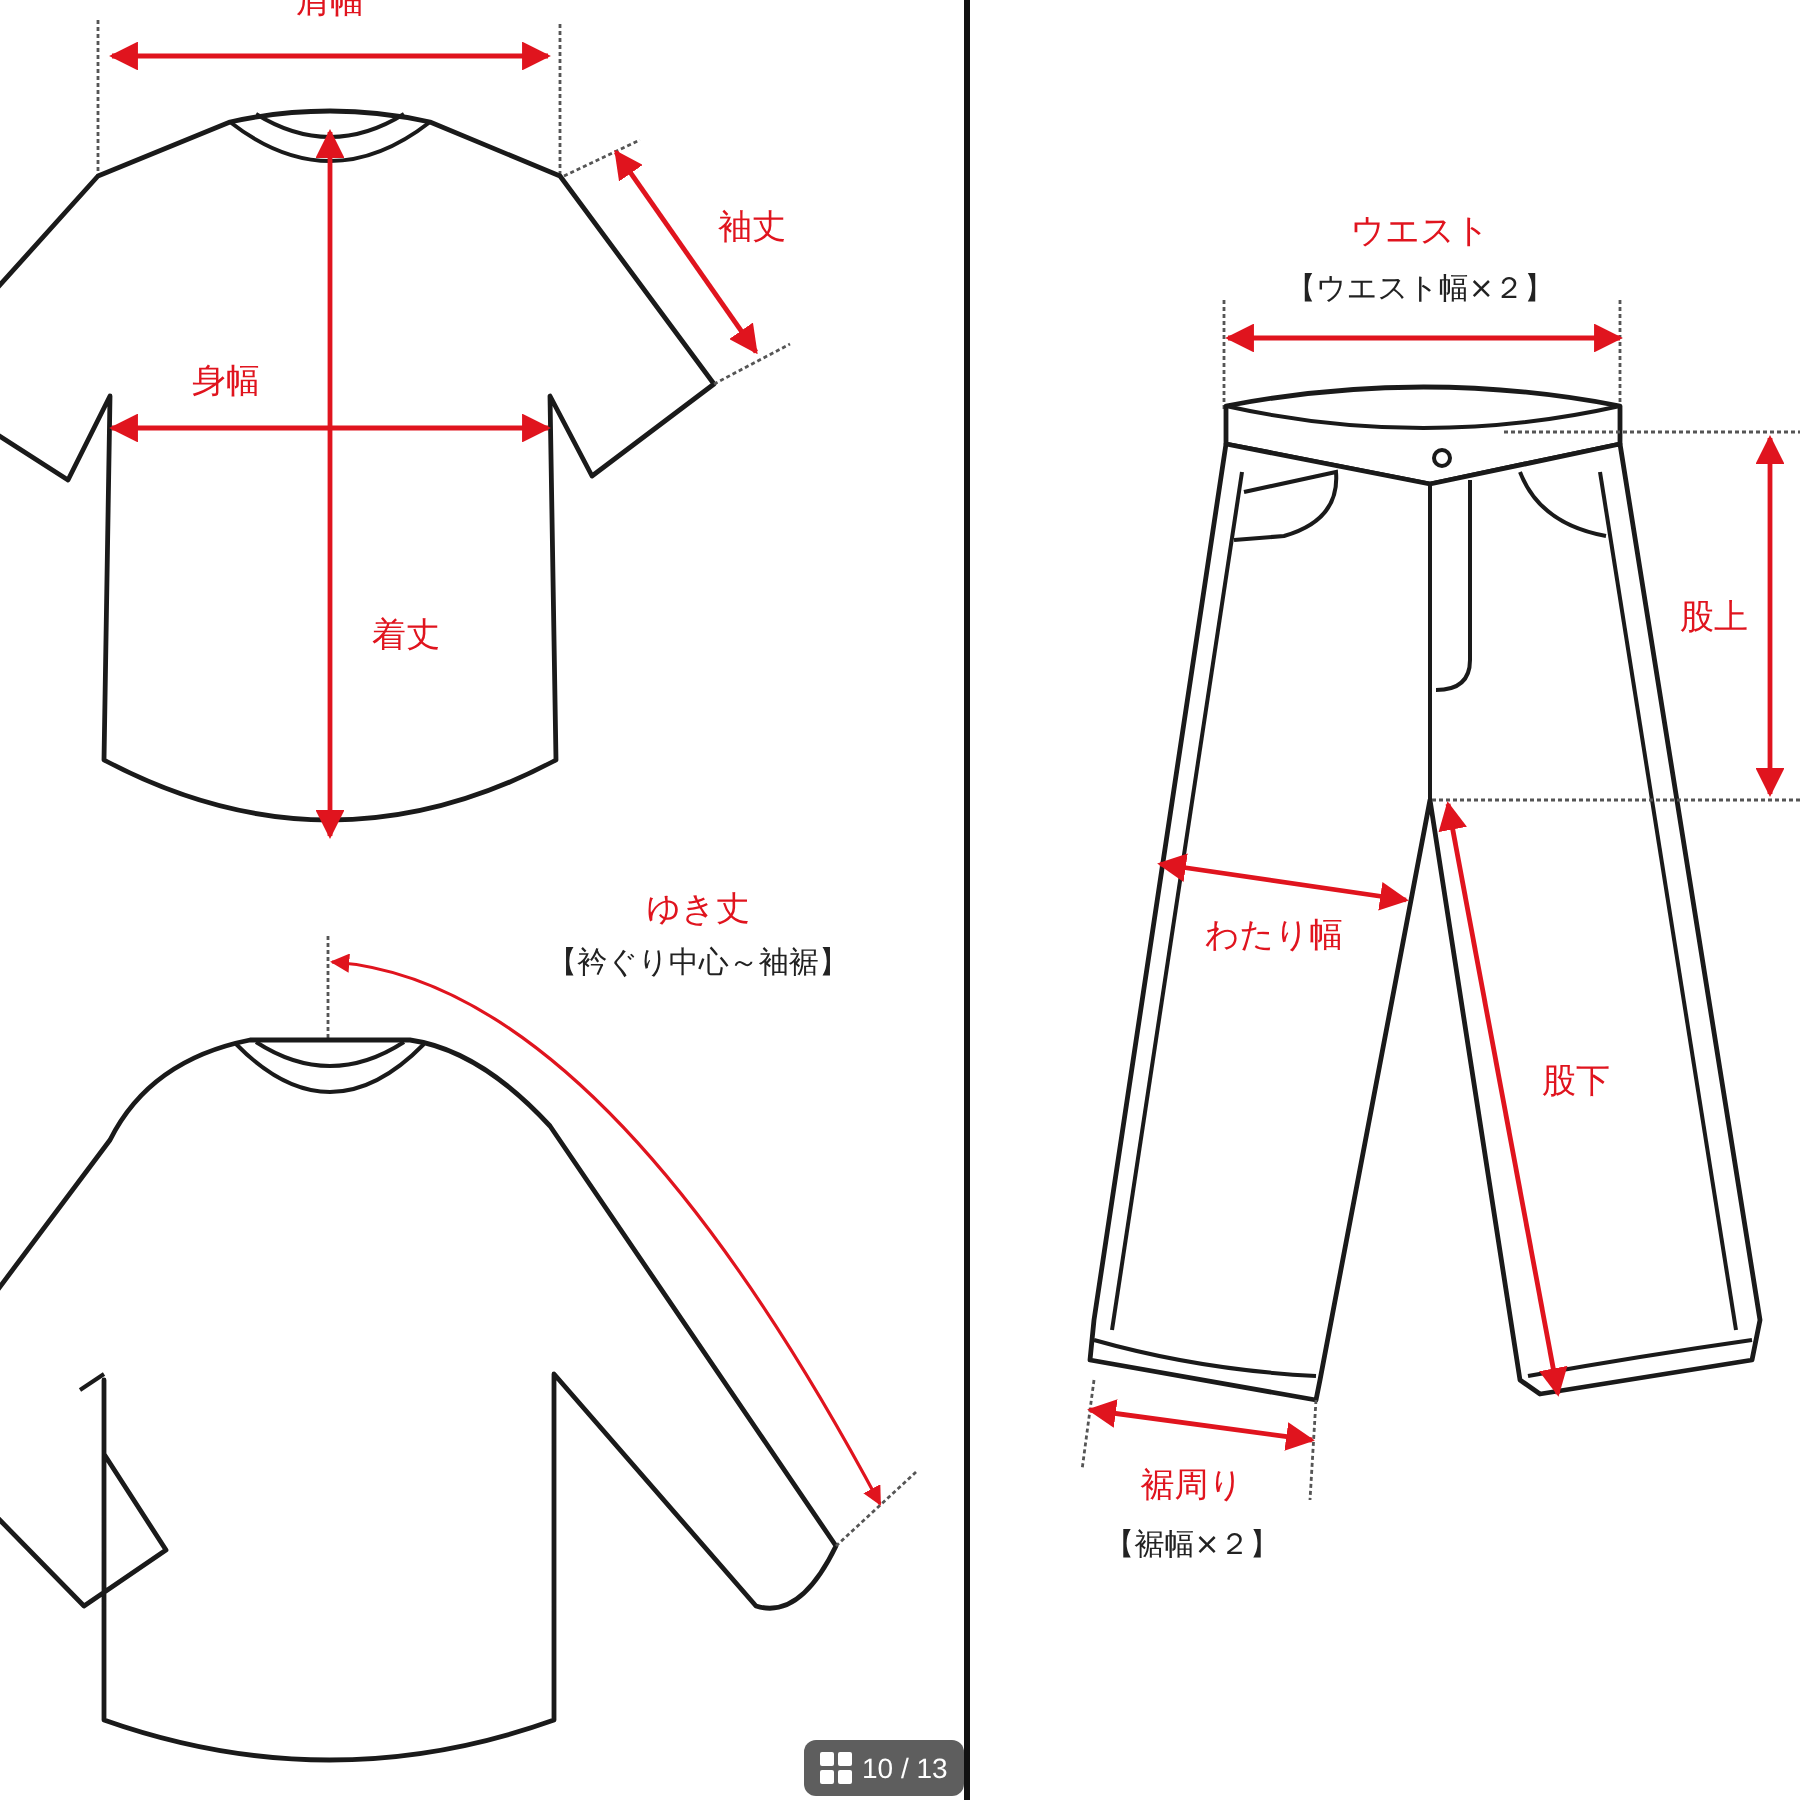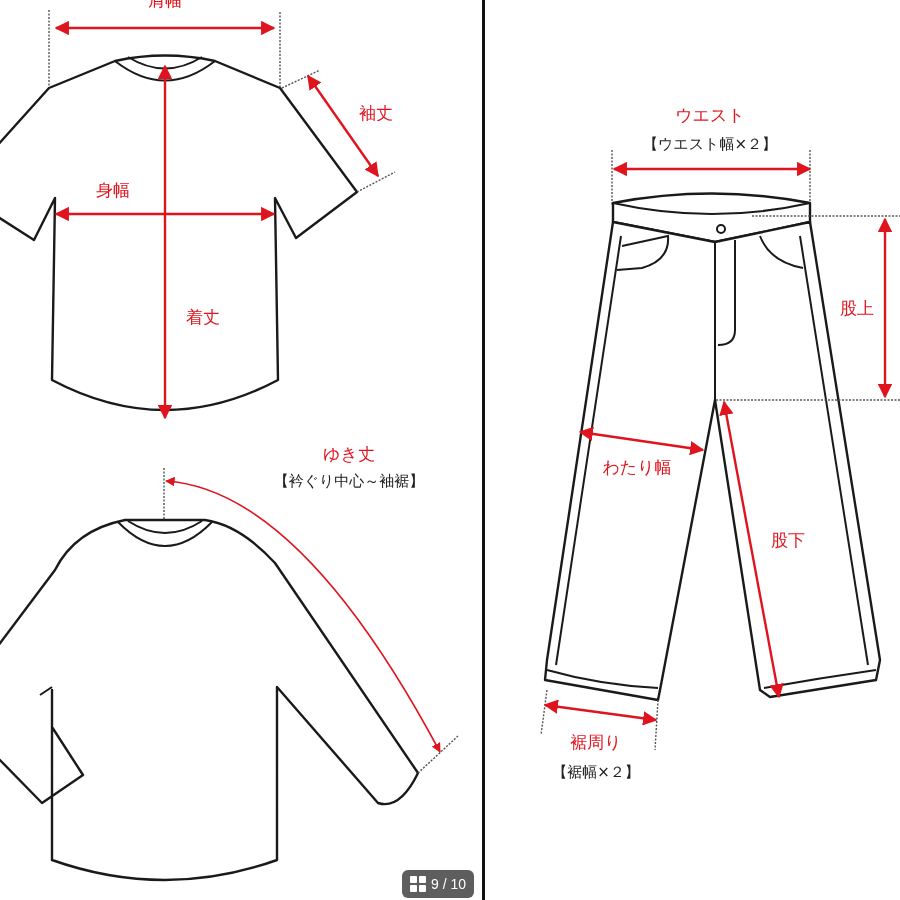--- a/index.html
+++ b/index.html
@@ -121,14 +121,14 @@
   <text class="lbl-blk" x="596" y="777" text-anchor="middle">【裾幅×２】</text>
 </svg>
 
 <div class="page-badge">
   <div class="grid-icon">
     <span></span>
       <span></span>
       <span></span>
       <span></span>
   </div>
-  <span>9 / 10</span>
+  <span>10 / 13</span>
 </div>
 
 </body></html>

